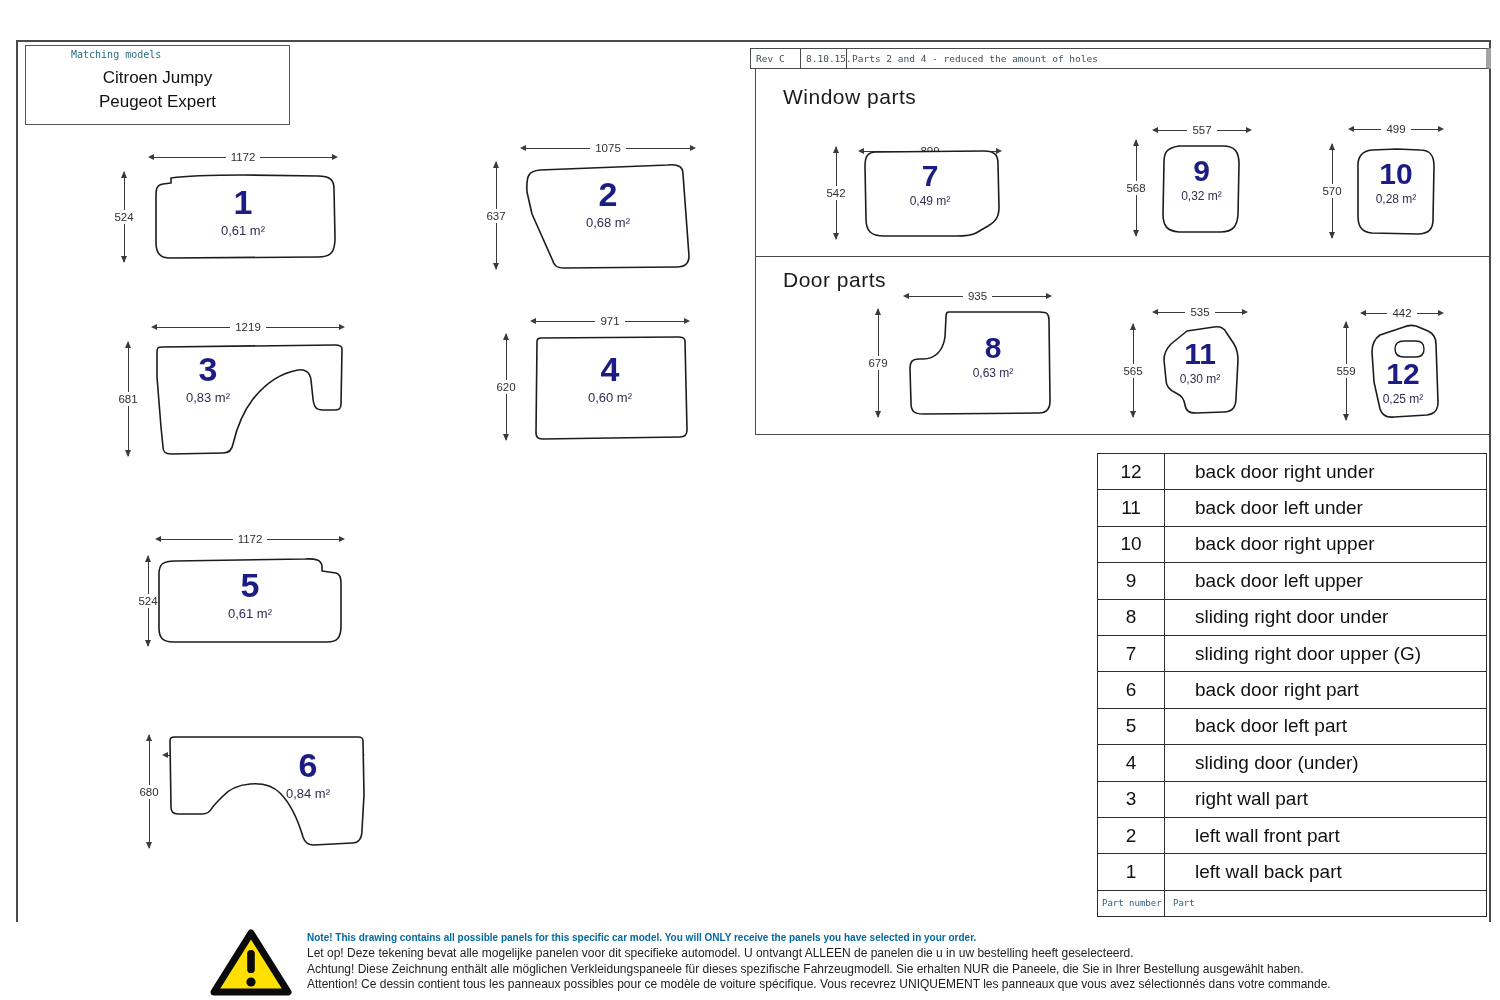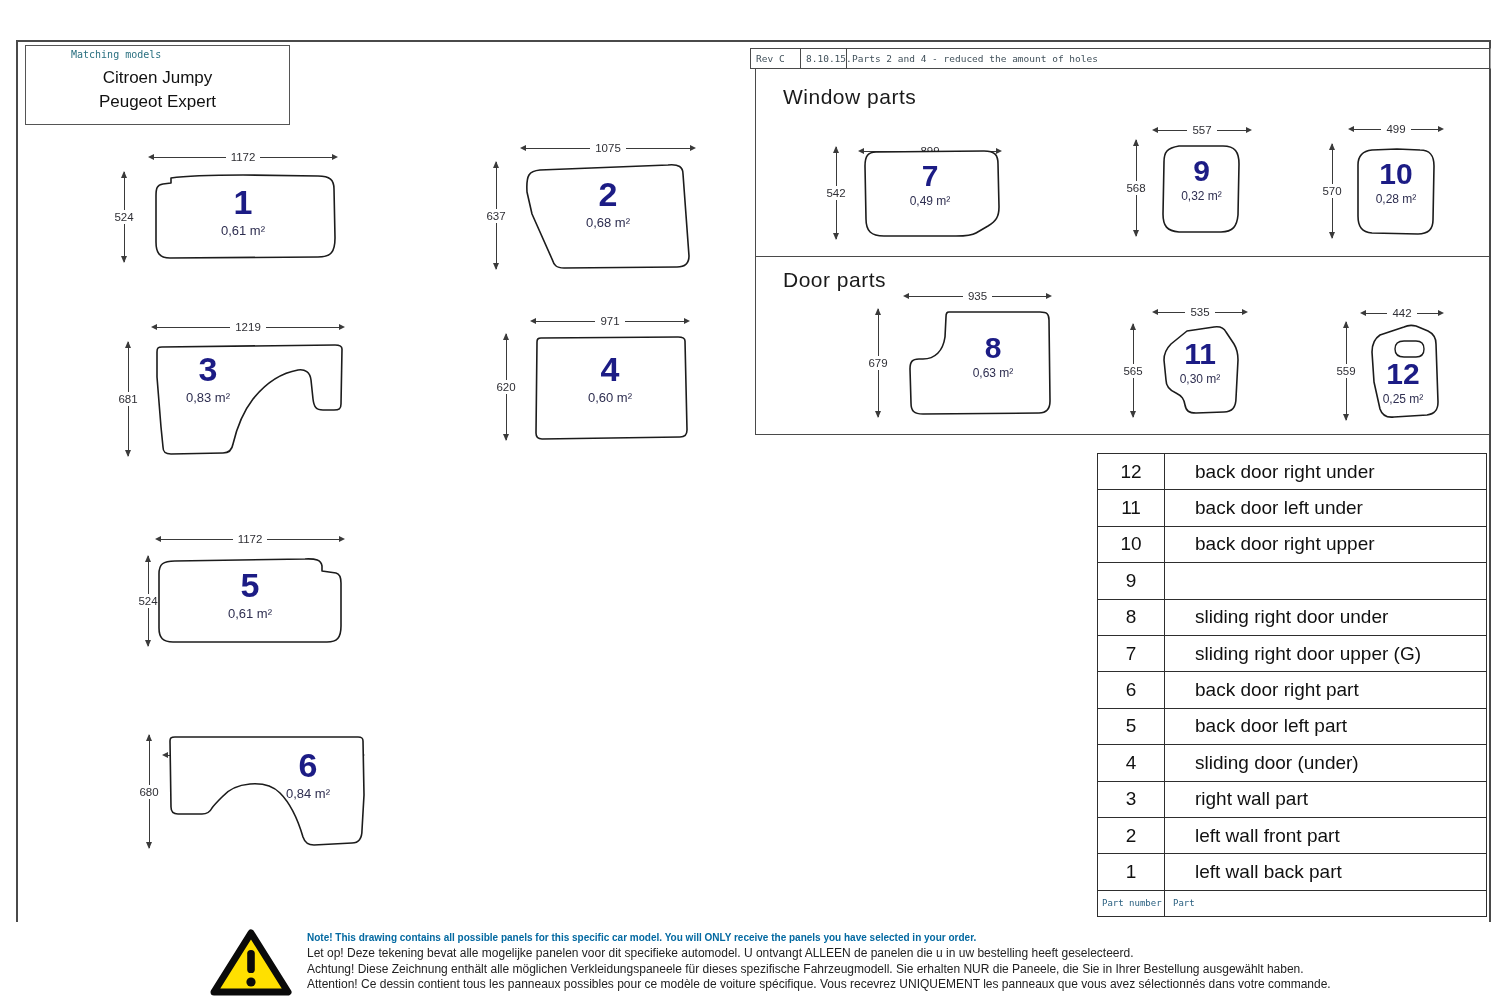--- a/index.html
+++ b/index.html
@@ -19,21 +19,21 @@
                 border:1px solid #555; background:#fff; }
   .cad-label { font-family:"DejaVu Sans Mono", monospace; font-size:10px; color:#2a7080;margin-left:39px; }
   .models-box .cad-label { position:absolute; left:6px; top:3px; }
   .models-text { position:absolute; left:0; top:20px; width:100%; text-align:center;
                  font-size:17px; color:#111; line-height:24px; }
 
   
   .rev-bar { position:absolute; left:750px; top:48px; width:741px; height:21px; display:flex; }
   .rev-cell { border:1px solid #4a4a4a; border-right:none; display:flex; align-items:center;
               padding-left:5px; font-family:"DejaVu Sans Mono", monospace; font-size:9.5px; color:#40505a; }
-  .rev-cell:last-child { border-right:1px solid #a3a3a3; }
+  .rev-cell:last-child { border-right:5px solid #a3a3a3; }
 
   
   .right-panel { position:absolute; left:755px; top:69px; width:736px; height:366px;
                  border-left:1px solid #4a4a4a; border-bottom:1px solid #4a4a4a; }
   .section-divider { position:absolute; left:755px; top:256px; width:736px; height:1px; background:#4a4a4a; }
   .section-title { position:absolute; font-size:21px; color:#1a1a1a; letter-spacing:0.5px; }
 
   
   .hdim { position:absolute; height:14px; display:flex; align-items:center; }
   .hline { flex:1; height:1px; background:#3a3a3a; }
@@ -363,20 +363,21 @@
     <div class="trow">
         <div class="tnum">11</div>
         <div class="tlabel">back door left under</div>
       </div>
     <div class="trow">
         <div class="tnum">10</div>
         <div class="tlabel">back door right upper</div>
       </div>
     <div class="trow">
         <div class="tnum">9</div>
+        <div class="tlabel">back door left upper</div>
       </div>
     <div class="trow">
         <div class="tnum">8</div>
         <div class="tlabel">sliding right door under</div>
       </div>
     <div class="trow">
         <div class="tnum">7</div>
         <div class="tlabel">sliding right door upper (G)</div>
       </div>
     <div class="trow">

